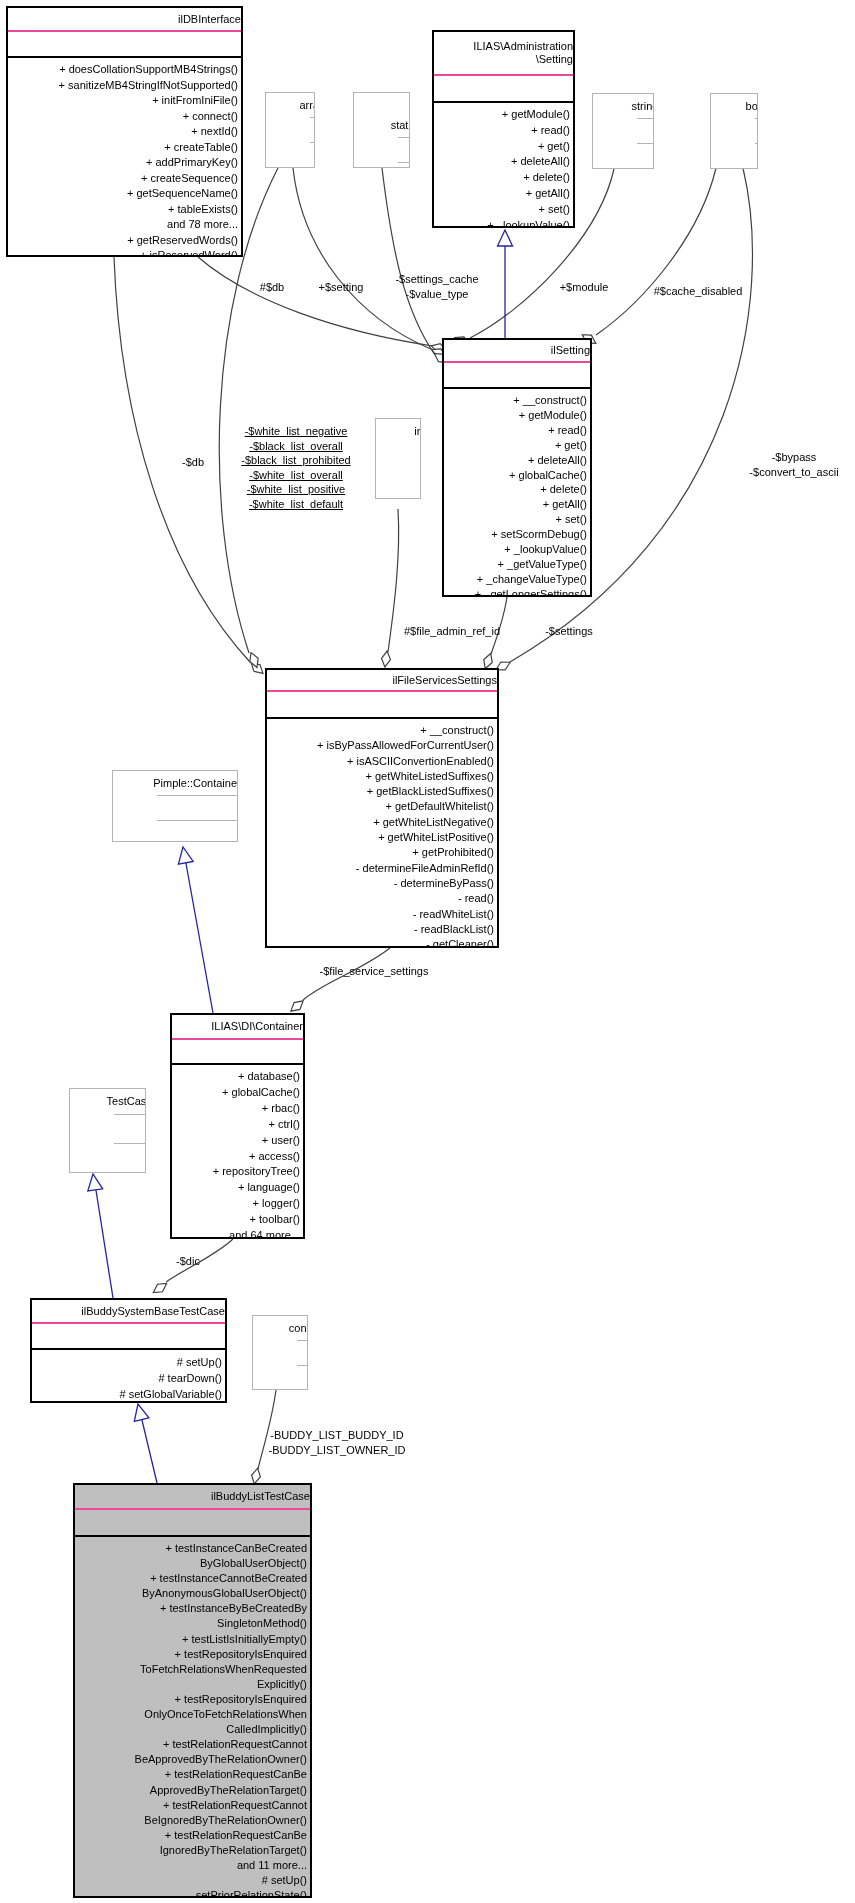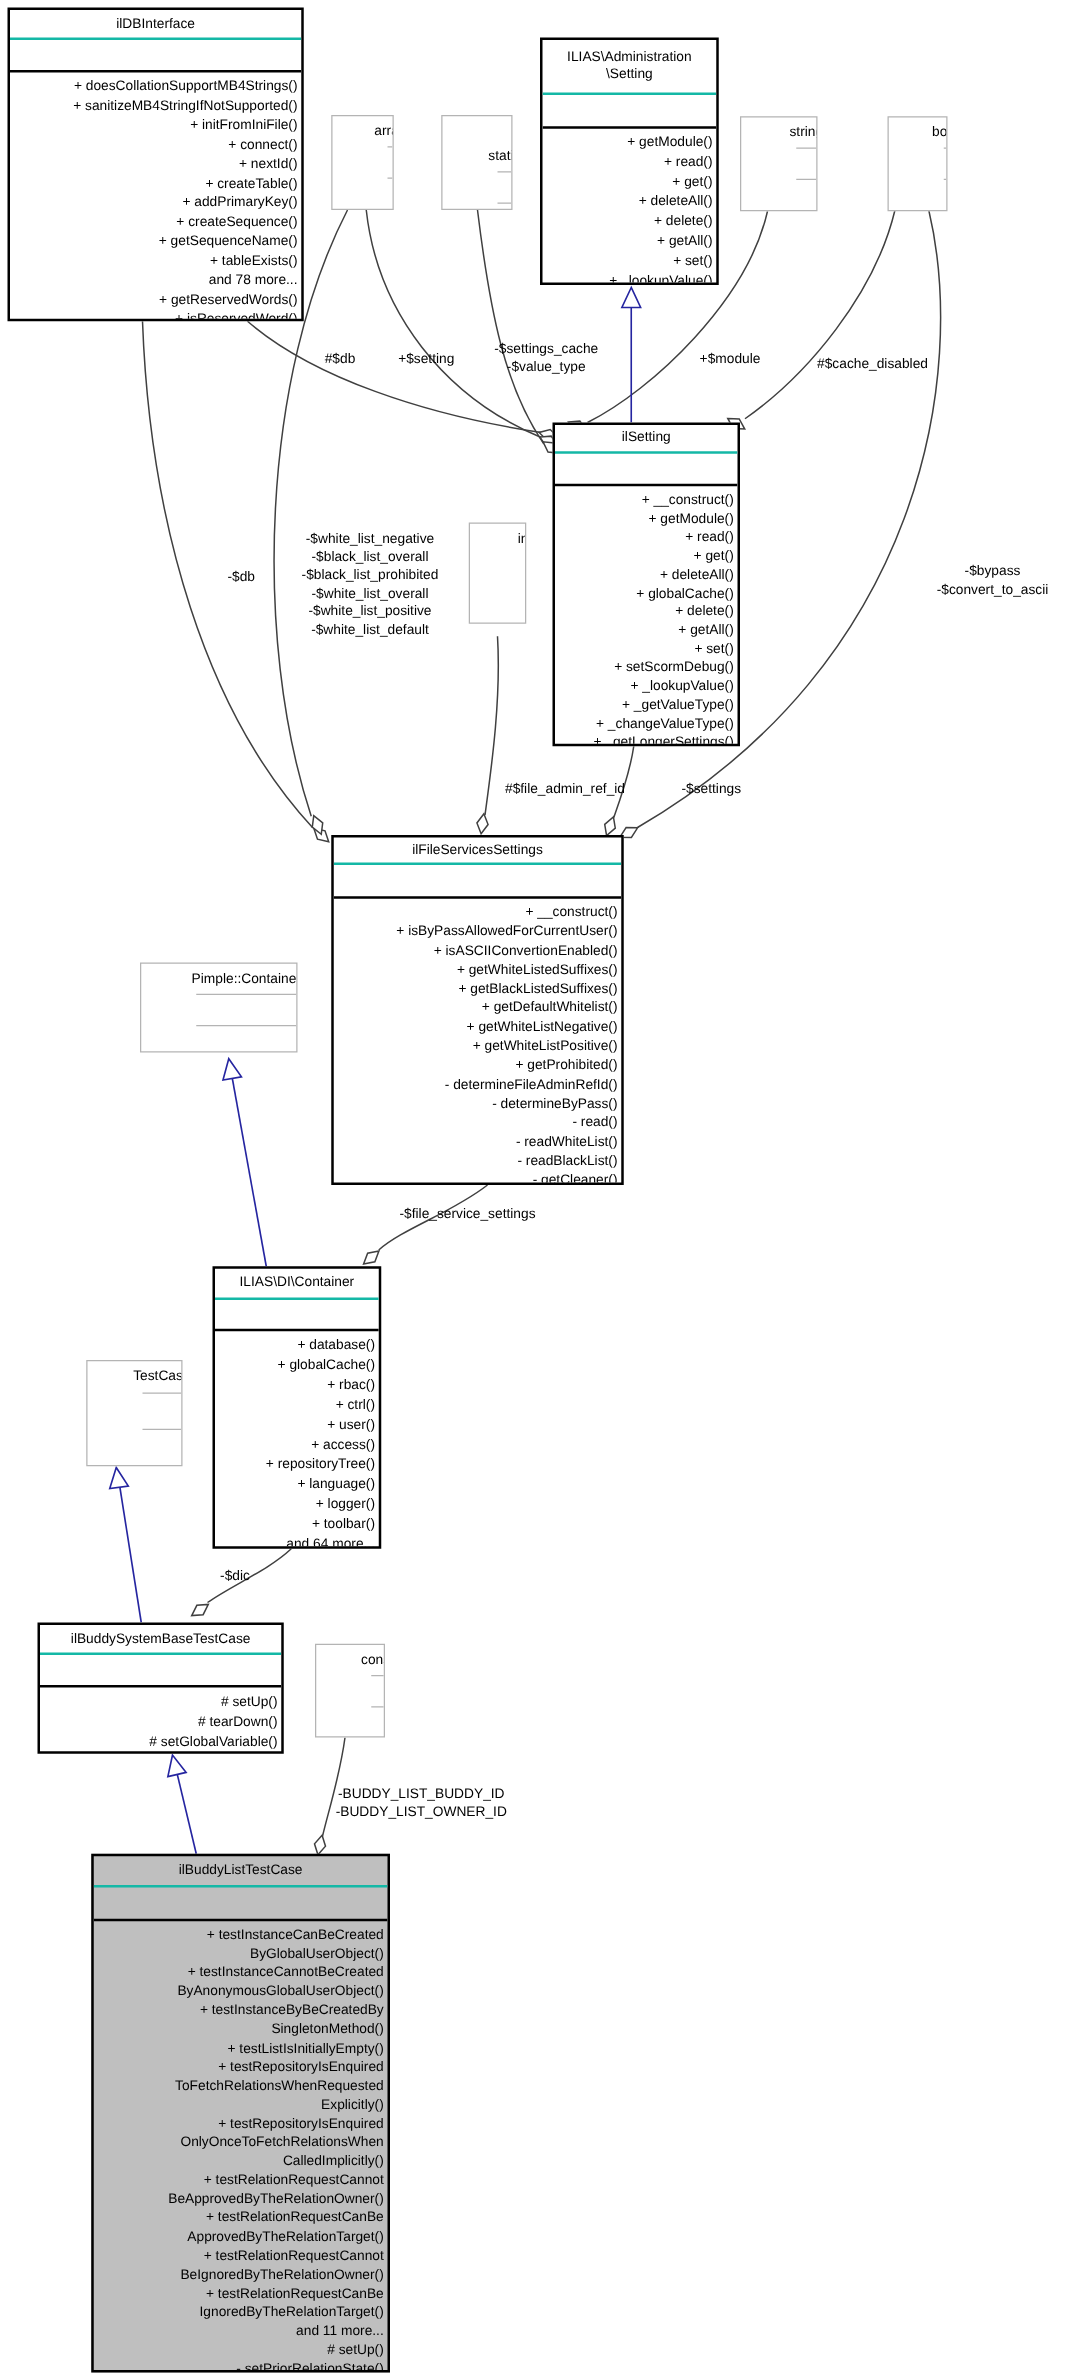--- a/index.html
+++ b/index.html
@@ -6,21 +6,21 @@
   #canvas{
     position:relative;width:855px;height:1903px;background:#ffffff;
     font-family:"Liberation Sans","DejaVu Sans",sans-serif;color:#000;
   }
   #edges{position:absolute;left:0;top:0;width:855px;height:1903px;}
   .uml-box{position:absolute;background:#ffffff;box-sizing:border-box;font-size:11px;overflow:hidden;}
   .uml-box.cls{border:2px solid #000000;}
   .uml-box.type{border:1px solid #b4b4b4;padding-left:44px;}
   .uml-box .title{display:flex;flex-direction:column;align-items:center;justify-content:center;
     text-align:center;line-height:13px;box-sizing:border-box;}
-  .uml-box.cls .title{border-bottom:2px solid #14b8a6;}
+  .uml-box.cls .title{border-bottom:2px solid #ec4899;align-items:flex-end;}
   .uml-box.type .title{border-bottom:1px solid #b4b4b4;}
   .compartment{box-sizing:border-box;}
   .uml-box.cls .compartment.empty{border-bottom:2px solid #000000;}
   .uml-box.type .compartment.empty{border-bottom:1px solid #b4b4b4;}
   .uml-box.type .compartment.empty.last{border-bottom:none;}
   .compartment.members{padding:4px 3px 0 5px;text-align:right;}
   .mline{white-space:nowrap;}
   .uml-box.hl,{background:#bfbfbf;}
   .uml-box.hl{background:#bfbfbf;}
   .edge-label{position:absolute;font-size:11px;line-height:14.5px;text-align:center;
@@ -279,21 +279,21 @@
     </div>
     <div class="edge-label" style="left: 584px; top: 280px;">
       <div>+$module</div>
     </div>
     <div class="edge-label" style="left: 698px; top: 284px;">
       <div>#$cache_disabled</div>
     </div>
     <div class="edge-label" style="left: 193px; top: 455px;">
       <div>-$db</div>
     </div>
-    <div class="edge-label" style="left: 296px; top: 424px;">
+    <div class="edge-label" style="left: 296px; top: 424px; text-decoration: underline;">
       <div>-$white_list_negative</div>
       <div>-$black_list_overall</div>
       <div>-$black_list_prohibited</div>
       <div>-$white_list_overall</div>
       <div>-$white_list_positive</div>
       <div>-$white_list_default</div>
     </div>
     <div class="edge-label" style="left: 794px; top: 450px;">
       <div>-$bypass</div>
       <div>-$convert_to_ascii</div>

